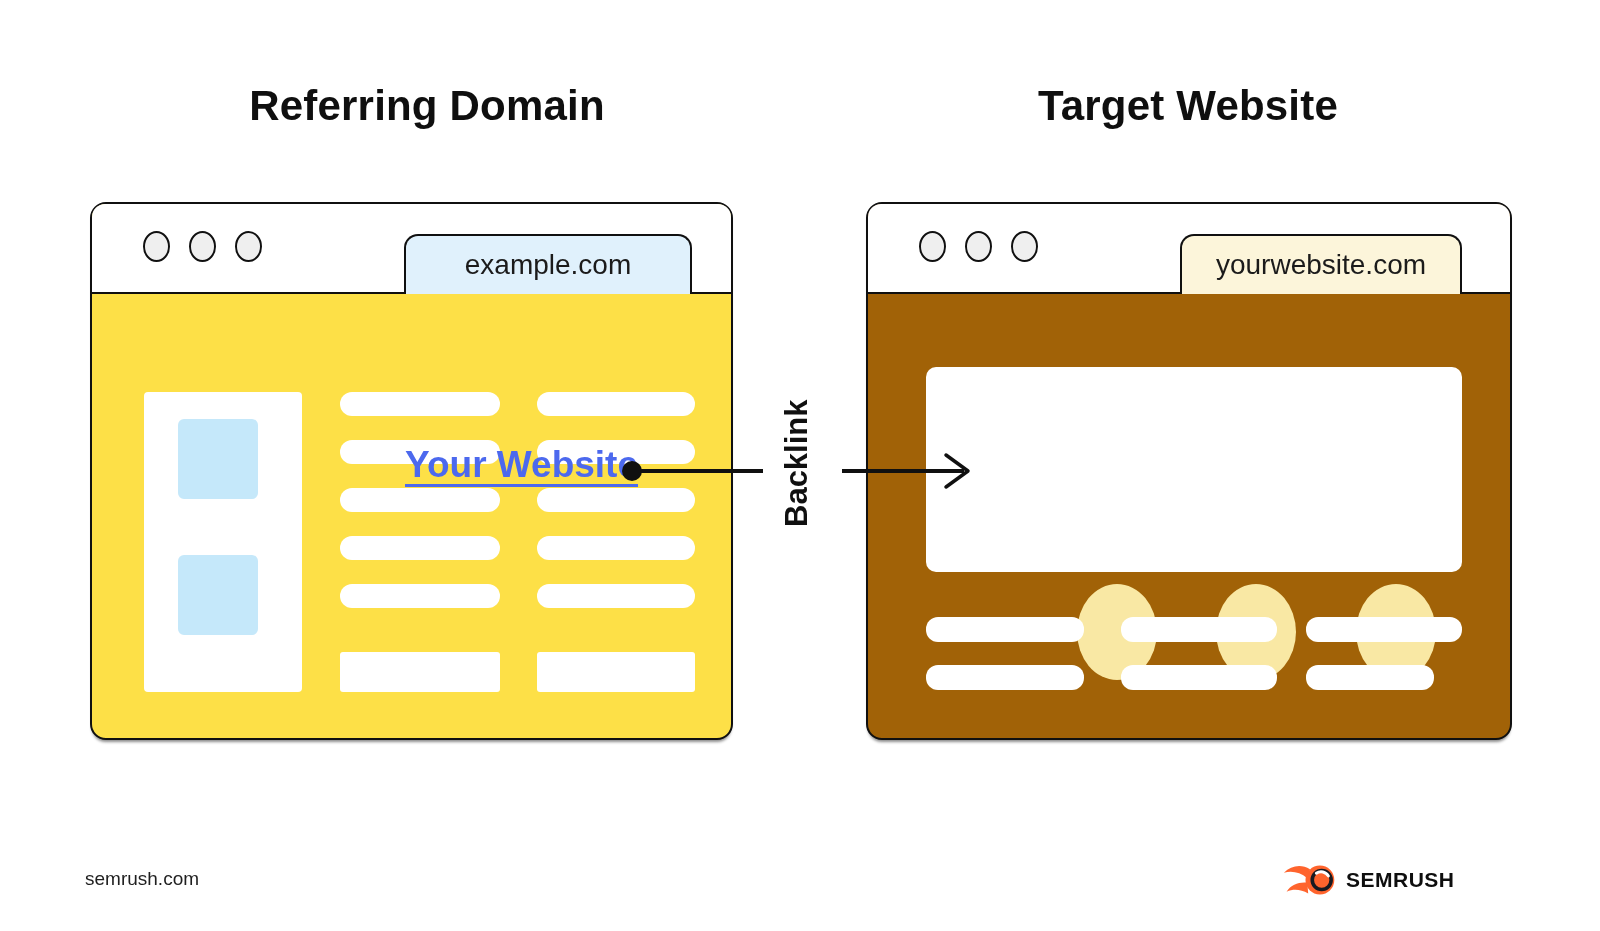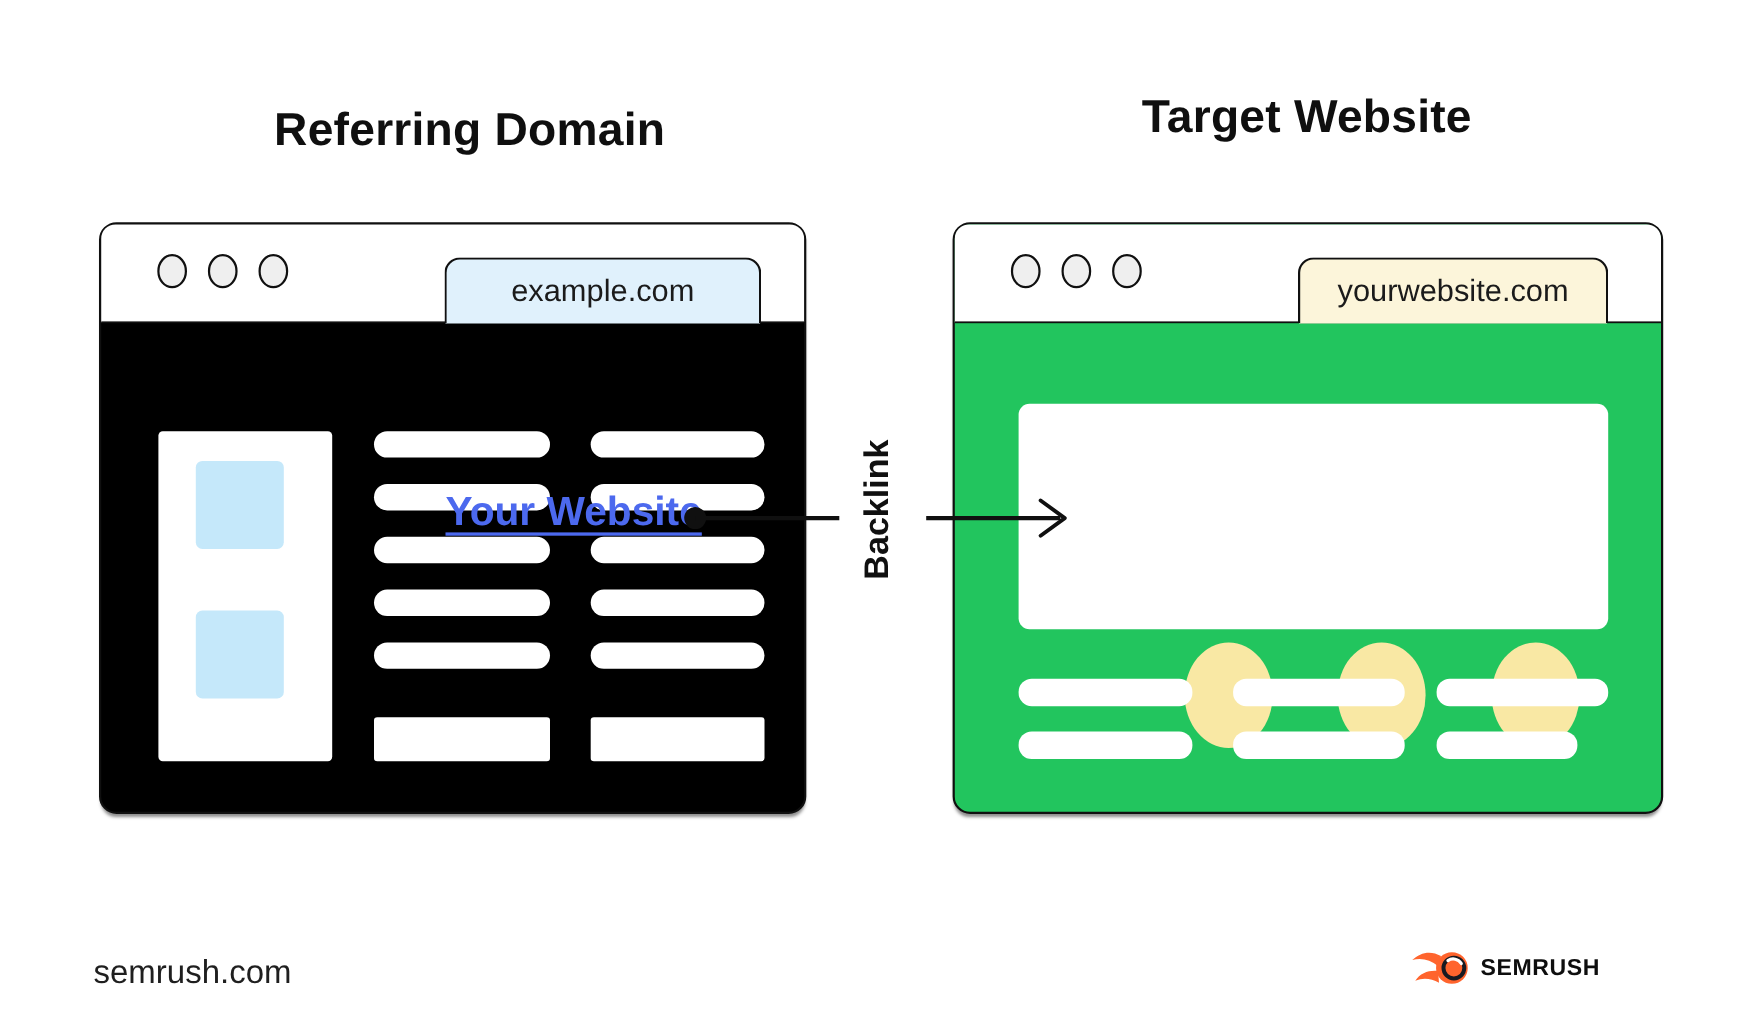--- a/index.html
+++ b/index.html
@@ -4,32 +4,32 @@
 <style>
   html,body{margin:0;padding:0;}
   body{
     width:1600px;height:931px;position:relative;background:#ffffff;
     font-family:"Liberation Sans", sans-serif;overflow:hidden;color:#101010;
   }
   .title{
     position:absolute;top:82px;width:600px;text-align:center;
     font-size:42px;font-weight:700;color:#0f0f0f;letter-spacing:0.2px;
   }
-  .title-left{left:127px;margin-top:12px;}
+  .title-left{left:127px;}
   .title-right{left:888px;}
 
   
   .window{
     position:absolute;top:202px;height:538px;
     border:2px solid #101010;border-radius:16px;
     box-shadow:0 4px 3px -2px rgba(0,0,0,0.45);
     box-sizing:border-box;
   }
-  .window-left{left:90px;width:643px;background:#000000;}
-  .window-right{left:866px;width:646px;background:#22c55e;}
+  .window-left{left:90px;width:643px;background:#fde047;}
+  .window-right{left:866px;width:646px;background:#a16207;}
 
   .win-header{
     position:absolute;top:0;left:0;right:0;height:88px;background:#ffffff;
     border-bottom:2px solid #101010;border-radius:13px 13px 0 0;z-index:1;
   }
   .dot{
     position:absolute;top:27px;width:27px;height:31px;border-radius:50%;
     background:#EFEFEF;border:2px solid #101010;box-sizing:border-box;
   }
   .dot1{left:51px;} .dot2{left:97px;} .dot3{left:143px;}
@@ -71,21 +71,21 @@
 
   
   .connector-svg{position:absolute;left:612px;top:430px;z-index:10;}
   .backlink-label{
     position:absolute;left:737px;top:450px;width:120px;height:34px;z-index:10;
     text-align:center;font-size:31px;font-weight:600;color:#101010;line-height:34px;
     transform:rotate(-90deg);transform-origin:center center;white-space:nowrap;
   }
 
   
-  .footer-site{position:absolute;left:85px;top:868px;font-size:30px;color:#1f1f1f;}
+  .footer-site{position:absolute;left:85px;top:868px;font-size:19px;color:#1f1f1f;}
   .brand{position:absolute;left:1283px;top:858px;display:flex;align-items:center;gap:9px;height:44px;}
   .brand-text{font-size:21px;font-weight:800;letter-spacing:0.5px;color:#0e0e0e;}
 </style>
 </head>
 <body>
 
 <div class="title title-left">Referring Domain</div>
 <div class="title title-right">Target Website</div>
 
 <div class="window window-left">

